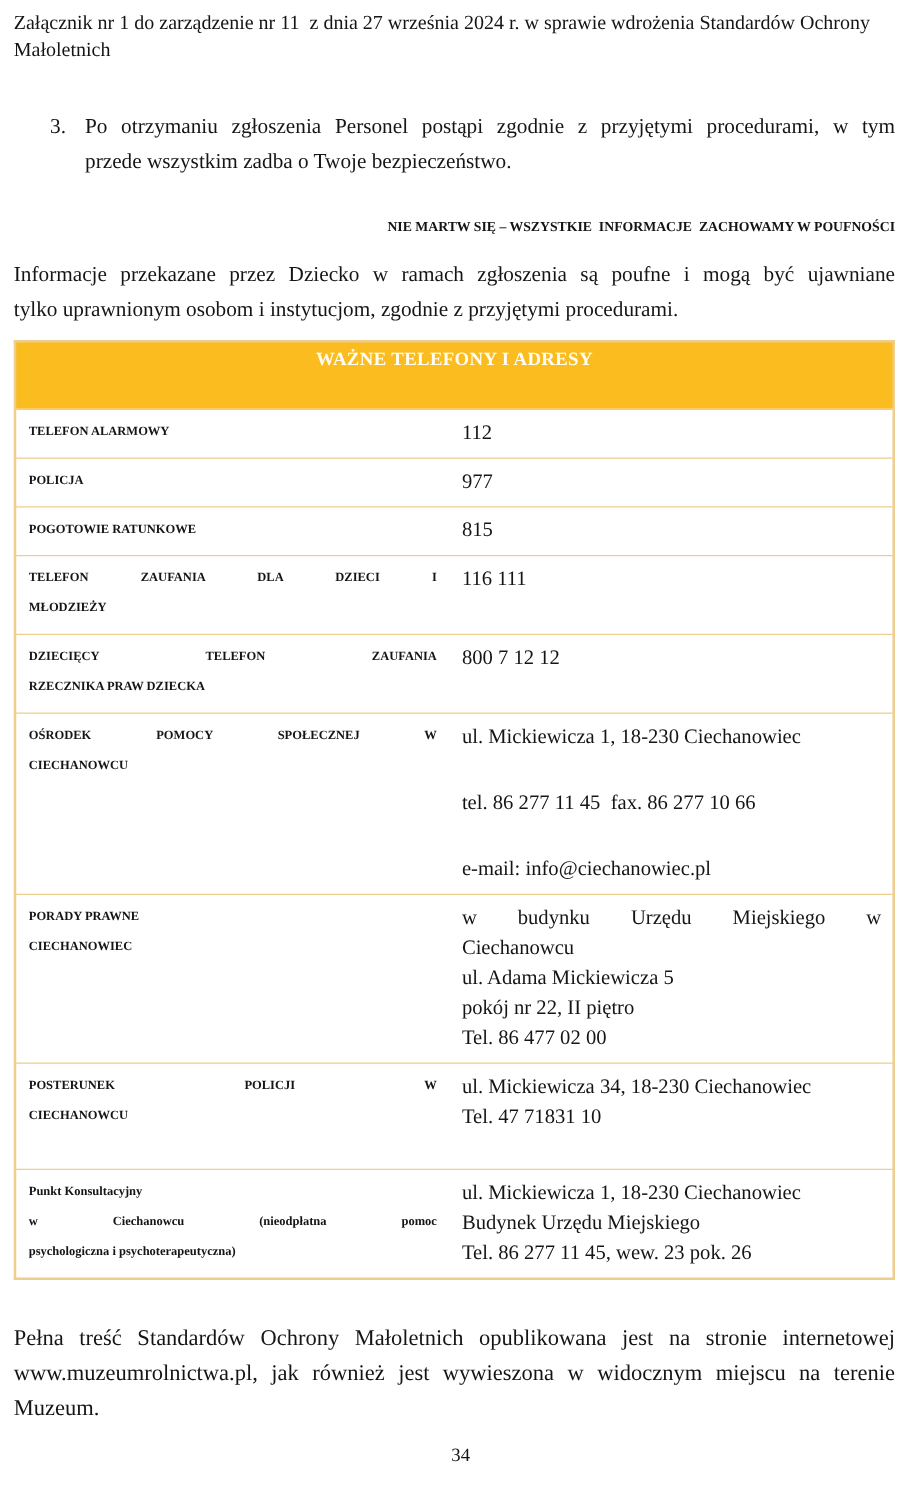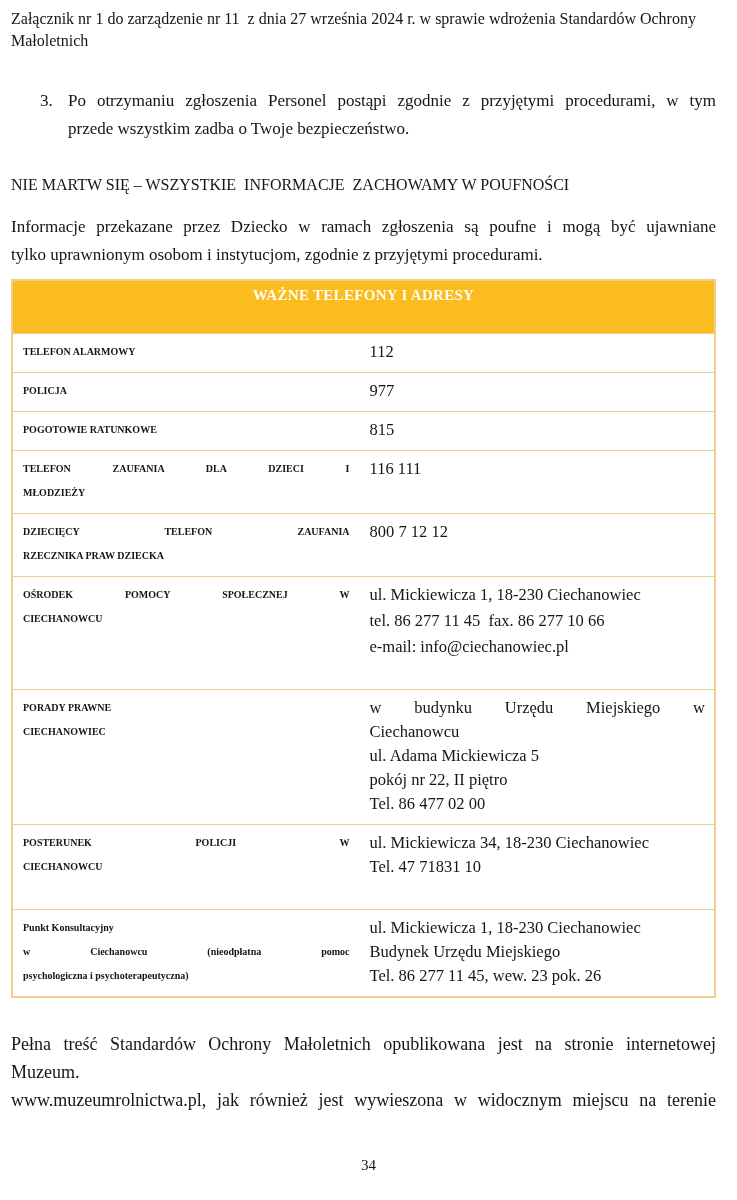--- a/index.html
+++ b/index.html
@@ -28,32 +28,32 @@
     display: flex;
     margin: 36px 0 0 29px;
     font-size: 17px;
     line-height: 28px;
   }
   .list-item .num { flex: 0 0 28px; }
   .list-item .text { flex: 1; }
 
   .heading {
     margin-top: 32px;
-    text-align: left;
-    font-weight: normal;
-    font-size: 16px;
+    text-align: right;
+    font-weight: bold;
+    font-size: 11px;
     line-height: 1.3;
     white-space: pre-wrap;
   }
 
   .intro { margin-top: 17px; font-size: 17px; line-height: 28px; }
 
   .jline { text-align: justify; }
   .jline.stretch { text-align-last: justify; -moz-text-align-last: justify; }
-  .jline.gap { margin-top: 2px; }
+  .jline.gap { margin-top: 29px; }
 
   table.phone-table {
     margin-top: 10px;
     width: 100%;
     border-collapse: collapse;
     border: 2px solid var(--border-gold);
     table-layout: fixed;
   }
   .phone-table th.title-cell {
     background: var(--header-bg);
@@ -223,19 +223,19 @@
             <div class="jline">ul. Mickiewicza 1, 18-230 Ciechanowiec</div>
             <div class="jline">Budynek Urzędu Miejskiego</div>
             <div class="jline">Tel. 86 277 11 45, wew. 23 pok. 26</div>
           </td>
         </tr>
       </tbody>
   </table>
 
   <div class="footer-par">
       <div class="jline stretch">Pełna treść Standardów Ochrony Małoletnich opublikowana jest na stronie internetowej</div>
+      <div class="jline stretch">www.muzeumrolnictwa.pl, jak również jest wywieszona w widocznym miejscu na terenie</div>
       <div class="jline">Muzeum.</div>
-      <div class="jline stretch">www.muzeumrolnictwa.pl, jak również jest wywieszona w widocznym miejscu na terenie</div>
     </div>
 
 </div>
 
 <div class="page-number">34</div>
 
 </body></html>

